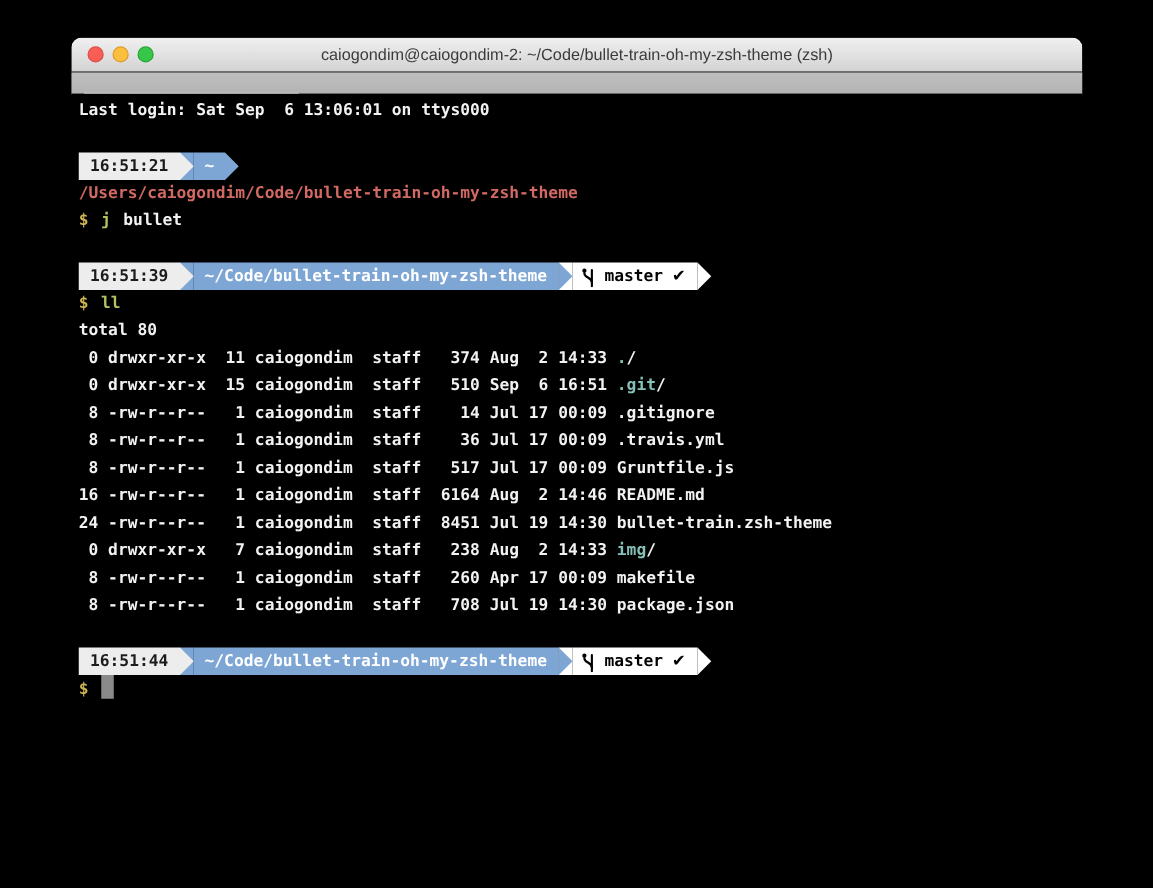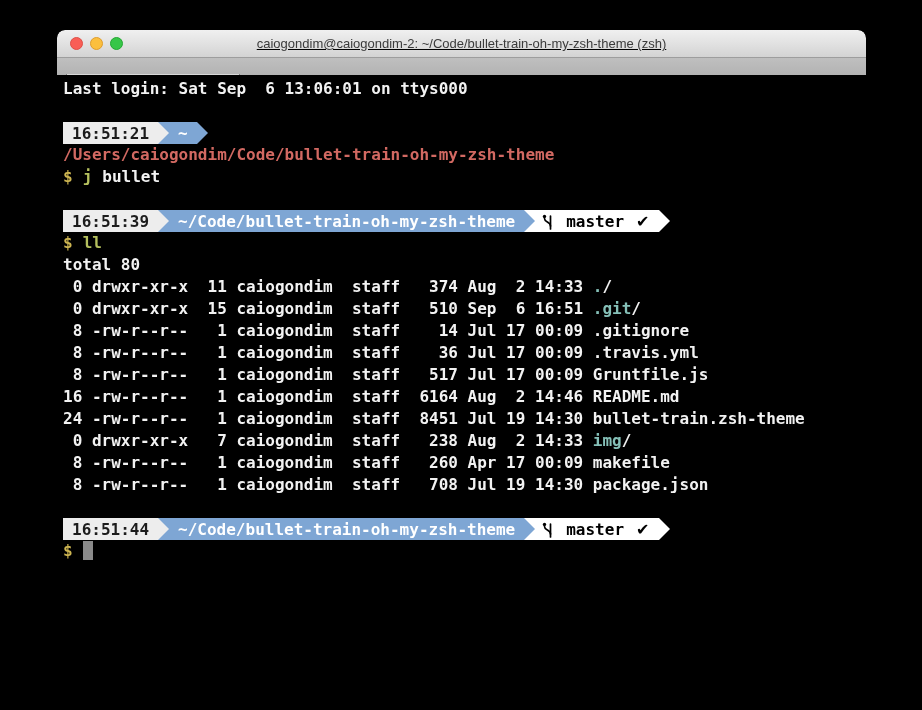--- a/index.html
+++ b/index.html
@@ -10,21 +10,20 @@
   .window{
     position:absolute;left:57px;top:30px;width:809px;height:680px;
     border-radius:8px 8px 0 0;overflow:hidden;background:#000;
   }
   
   .titlebar{
     height:27px;position:relative;
     background:linear-gradient(#f0f0f0,#d3d3d3);
     border-bottom:1px solid #9d9d9d;
     border-radius:8px 8px 0 0;
-    text-decoration:underline;
   }
   .traffic{position:absolute;left:13px;top:7px;display:flex;gap:7px;}
   .tl{width:13px;height:13px;border-radius:50%;display:inline-block;box-sizing:border-box;}
   .tl.red{background:#f95e56;border:1px solid #dd4f46;}
   .tl.yellow{background:#fbbf3e;border:1px solid #de9c2d;}
   .tl.green{background:#37c648;border:1px solid #24a732;}
   .title{
     text-align:center;line-height:27px;font-size:13px;color:#3b3b3b;
     font-family:"Liberation Sans",sans-serif;
     white-space:nowrap;overflow:hidden;
@@ -39,34 +38,34 @@
     background:linear-gradient(#d9d9d9,#c7c7c7);
     border:1px solid #7f7f7f;border-top:none;box-sizing:border-box;
     border-radius:0 0 1px 1px;
     text-align:center;line-height:16px;font-size:11px;color:#222;
     font-family:"Liberation Sans",sans-serif;font-weight:700;
   }
   
   .screen{
     position:absolute;left:0;top:45px;right:0;bottom:0;
     background:#000;color:#f2f2f2;
-    font-size:16px;padding:3px 0 0 6px;
+    font-size:13px;padding:3px 0 0 6px;
   }
   .line{height:22px;line-height:22px;white-space:pre;font-weight:700;}
   .y{color:#cdb551;}
   .g{color:#b5c05e;}
   .red{color:#d26962;}
   .teal{color:#85c0b8;}
   .gap{display:inline-block;width:10px;}
   
   .promptline{display:flex;height:22px;align-items:stretch;}
   .seg{display:inline-flex;align-items:center;padding:0 9px;font-weight:700;}
   .seg.time{background:#ededed;color:#1c1c1c;}
   .seg.dir{background:#7ea6d4;color:#fff;}
-  .seg.git{background:#fff;color:#000;gap:12px;padding:0 10px 0 6px;}
+  .seg.git{background:#fff;color:#000;gap:7px;padding:0 10px 0 6px;}
   .arr{width:0;height:0;
     border-top:11px solid transparent;border-bottom:11px solid transparent;
     border-left:11px solid transparent;}
   .arr.t2d{background:#7ea6d4;border-left-color:#ededed;}
   .arr.d2e{background:transparent;border-left-color:#7ea6d4;}
   .arr.d2g{background:#fff;border-left-color:#7ea6d4;}
   .arr.g2e{background:transparent;border-left-color:#fff;}
   .branch-svg{display:block;}
   .check{font-family:"DejaVu Sans",sans-serif;font-weight:700;}
   .cursor{display:inline-block;width:10px;height:19px;background:#8a8a8a;

